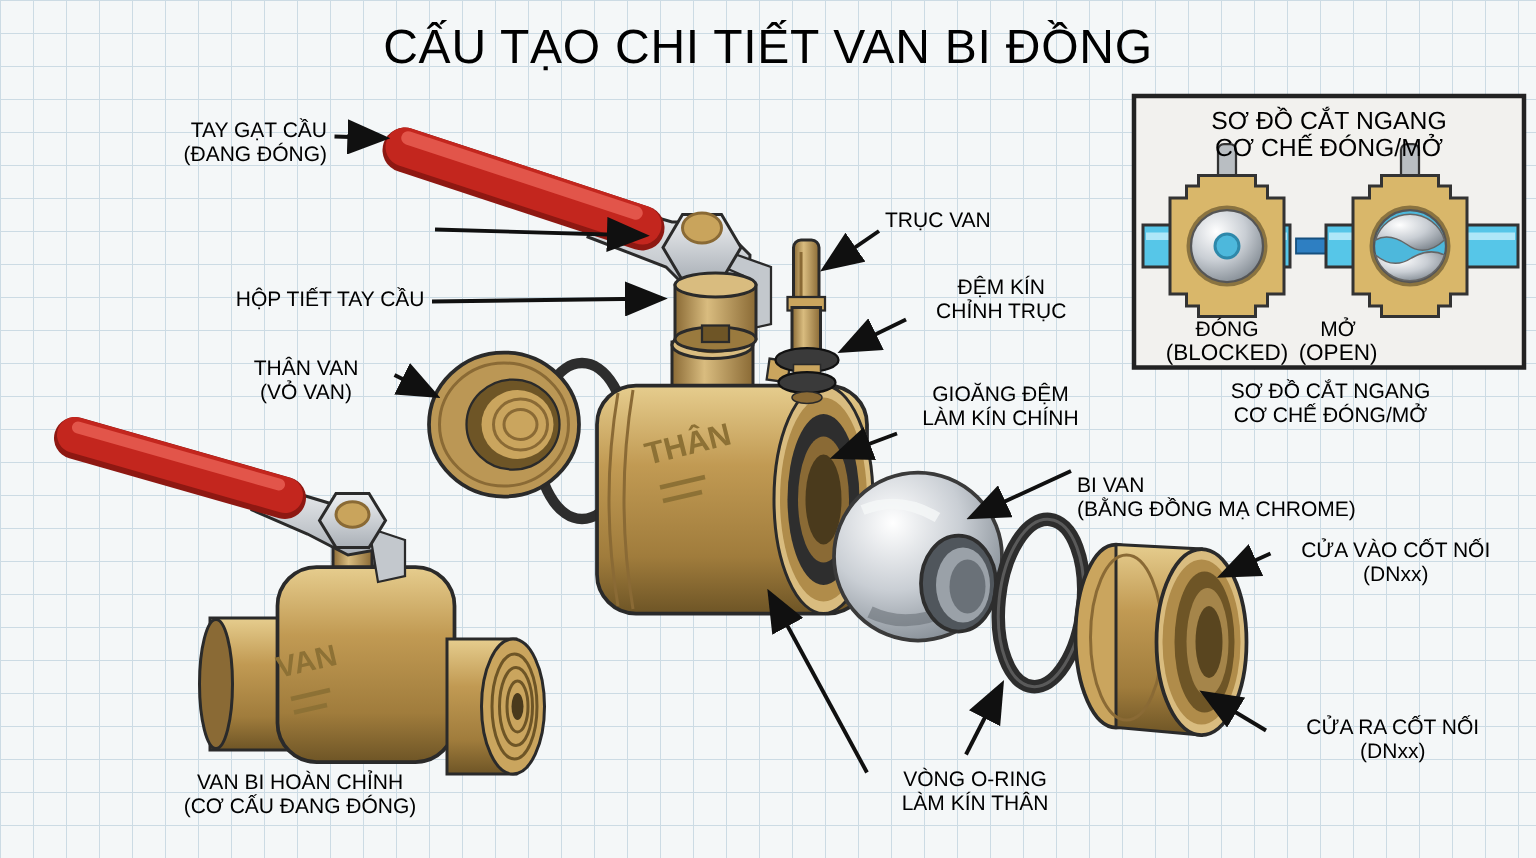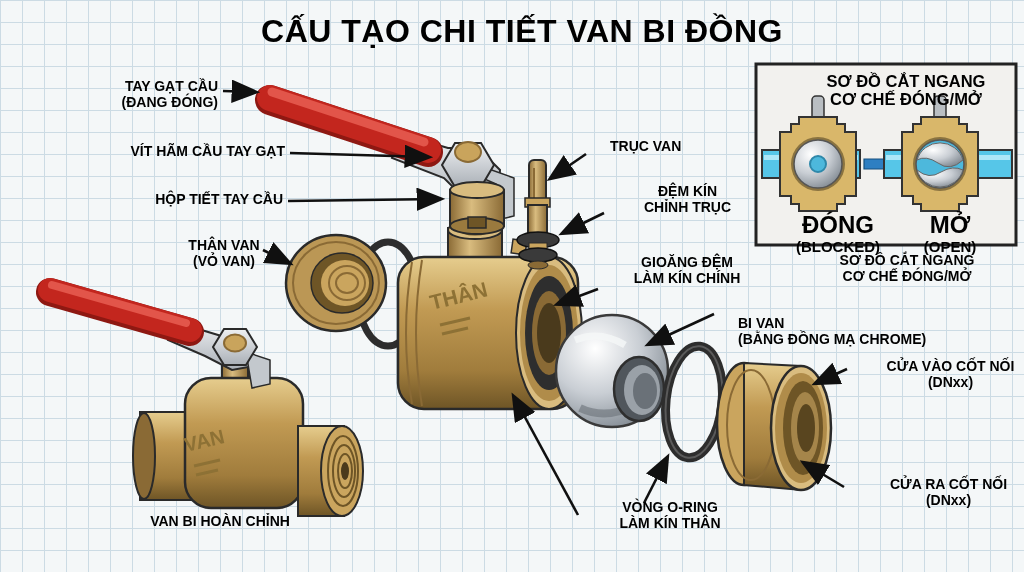--- a/index.html
+++ b/index.html
@@ -7,28 +7,28 @@
   #stage{
     position:relative;width:1024px;height:572px;overflow:hidden;
     background-color:#f4f7f8;
     background-image:
       linear-gradient(#ccdbe4 1px, transparent 1px),
       linear-gradient(90deg,#ccdbe4 1px, transparent 1px);
     background-size:22px 22px;
     color:#000;
   }
   #gfx{position:absolute;left:0;top:0;z-index:1;}
-  .txt{position:absolute;z-index:5;font-weight:bold;line-height:1.12;white-space:nowrap;margin-left:20px;}
+  .txt{position:absolute;z-index:5;font-weight:normal;line-height:1.12;white-space:nowrap;}
   #title{left:0;right:0;top:14px;text-align:center;font-size:32px;letter-spacing:.5px;}
   .lbl{font-size:14px;}
   .r{text-align:right;}
   .c{text-align:center;}
   .l{text-align:left;}
   .inset-t{font-size:16.5px;}
-  .inset-big{font-size:24px;}
+  .inset-big{font-size:14px;}
   .inset-sub{font-size:15px;}
 </style>
 </head>
 <body>
 
 <div id="stage">
 
   <svg id="gfx" width="1024" height="572" viewBox="0 0 1024 572">
     <defs>
       <marker id="arr" markerWidth="11" markerHeight="9" refX="9" refY="4.5" orient="auto">
@@ -202,23 +202,20 @@
     </g>
   </svg>
 
   <div id="title" class="txt">CẤU TẠO CHI TIẾT VAN BI ĐỒNG</div>
 
   <div class="txt lbl r" style="right:806px;top:79px;">
     <div>TAY GẠT CẦU</div>
     <div>(ĐANG ĐÓNG)</div>
   </div>
 
-  <div class="txt lbl r" style="right:739px;top:144px;">
-    <div>VÍT HÃM CẦU TAY GẠT</div>
-  </div>
 
   <div class="txt lbl r" style="right:741px;top:192px;">
     <div>HỘP TIẾT TAY CẦU</div>
   </div>
 
   <div class="txt lbl c" style="left:148px;top:238px;width:112px;">
     <div>THÂN VAN</div>
     <div>(VỎ VAN)</div>
   </div>
 
@@ -244,38 +241,39 @@
   <div class="txt lbl c" style="left:848px;top:359px;width:165px;">
     <div>CỬA VÀO CỐT NỐI</div>
     <div>(DNxx)</div>
   </div>
 
   <div class="txt lbl c" style="left:846px;top:477px;width:165px;">
     <div>CỬA RA CỐT NỐI</div>
     <div>(DNxx)</div>
   </div>
 
-  <div class="txt lbl c" style="left:565px;top:500px;width:170px;">
+  <div class="txt lbl c" style="left:565px;top:512px;width:170px;">
     <div>VÒNG O-RING</div>
     <div>LÀM KÍN THÂN</div>
   </div>
 
   <div class="txt lbl c" style="left:80px;top:514px;width:240px;">
     <div>VAN BI HOÀN CHỈNH</div>
+    <div>(CƠ CẤU ĐANG ĐÓNG)</div>
   </div>
 
   <div class="txt inset-t c" style="left:760px;top:72px;width:252px;">
     <div>SƠ ĐỒ CẮT NGANG</div>
     <div>CƠ CHẾ ĐÓNG/MỞ</div>
   </div>
   <div class="txt c" style="left:768px;top:212px;width:100px;">
     <div class="inset-big">ĐÓNG</div>
     <div class="inset-sub">(BLOCKED)</div>
   </div>
-  <div class="txt c" style="left:880px;top:212px;width:100px;">
+  <div class="txt c" style="left:842px;top:212px;width:100px;">
     <div class="inset-big">MỞ</div>
     <div class="inset-sub">(OPEN)</div>
   </div>
   <div class="txt lbl c" style="left:762px;top:253px;width:250px;">
     <div>SƠ ĐỒ CẮT NGANG</div>
     <div>CƠ CHẾ ĐÓNG/MỞ</div>
   </div>
 
 </div>
 

